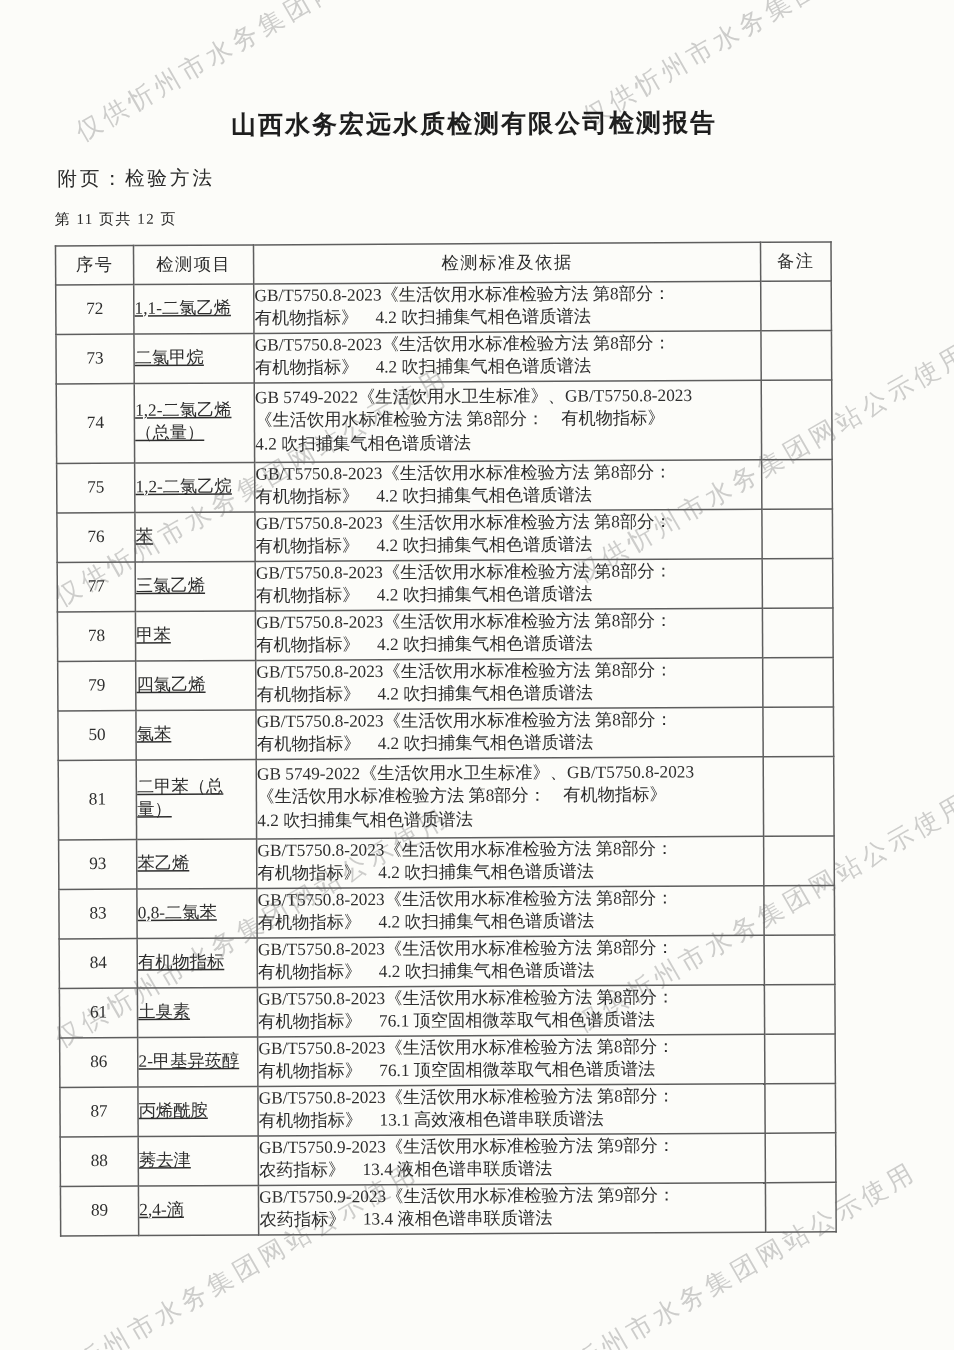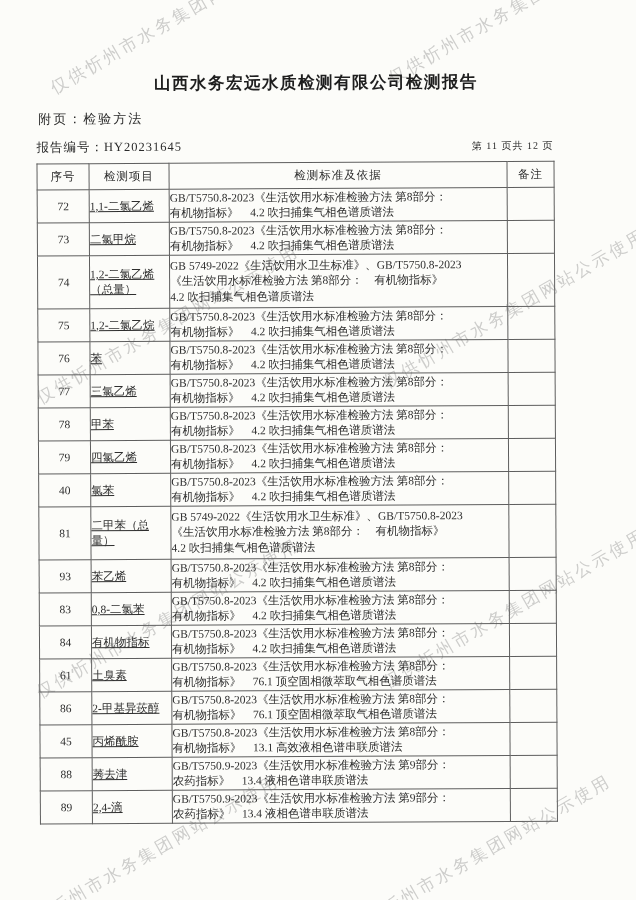--- a/index.html
+++ b/index.html
@@ -81,21 +81,20 @@
   <span class="wm" style="left:38px;top:682px">仅供忻州市水务集团网站公示使用</span>
   <span class="wm" style="left:385px;top:672px">仅供忻州市水务集团网站公示使用</span>
   <span class="wm" style="left:18px;top:918px">仅供忻州市水务集团网站公示使用</span>
   <span class="wm" style="left:350px;top:918px">仅供忻州市水务集团网站公示使用</span>
 
   <div class="sheet">
     <div class="title">山西水务宏远水质检测有限公司检测报告</div>
     <div class="attach">附页：检验方法</div>
 
     <div class="meta-row">
-      <span class="report-no">报告编号：HY20231645</span>
       <span class="page-info">第 11 页共 12 页</span>
     </div>
 
     <table class="report">
       <colgroup>
         <col style="width:52px">
           <col style="width:80px">
           <col style="width:338px">
           <col style="width:47px">
       </colgroup>
@@ -175,21 +174,21 @@
           <tr class="r2">
       <td class="c-no">79</td>
       <td class="c-item">四氯乙烯</td>
       <td class="c-std">
               <div class="std-line">GB/T5750.8-2023《生活饮用水标准检验方法 第8部分：</div>
               <div class="std-line">有机物指标》　4.2 吹扫捕集气相色谱质谱法</div>
             </td>
       <td class="c-remark"></td>
     </tr>
           <tr class="r2">
-      <td class="c-no">40</td>
+      <td class="c-no">50</td>
       <td class="c-item">氯苯</td>
       <td class="c-std">
               <div class="std-line">GB/T5750.8-2023《生活饮用水标准检验方法 第8部分：</div>
               <div class="std-line">有机物指标》　4.2 吹扫捕集气相色谱质谱法</div>
             </td>
       <td class="c-remark"></td>
     </tr>
           <tr class="r3">
       <td class="c-no">81</td>
       <td class="c-item">二甲苯（总量）</td>
@@ -239,21 +238,21 @@
           <tr class="r2">
       <td class="c-no">86</td>
       <td class="c-item">2-甲基异莰醇</td>
       <td class="c-std">
               <div class="std-line">GB/T5750.8-2023《生活饮用水标准检验方法 第8部分：</div>
               <div class="std-line">有机物指标》　76.1 顶空固相微萃取气相色谱质谱法</div>
             </td>
       <td class="c-remark"></td>
     </tr>
           <tr class="r2">
-      <td class="c-no">45</td>
+      <td class="c-no">87</td>
       <td class="c-item">丙烯酰胺</td>
       <td class="c-std">
               <div class="std-line">GB/T5750.8-2023《生活饮用水标准检验方法 第8部分：</div>
               <div class="std-line">有机物指标》　13.1 高效液相色谱串联质谱法</div>
             </td>
       <td class="c-remark"></td>
     </tr>
           <tr class="r2">
       <td class="c-no">88</td>
       <td class="c-item">莠去津</td>

